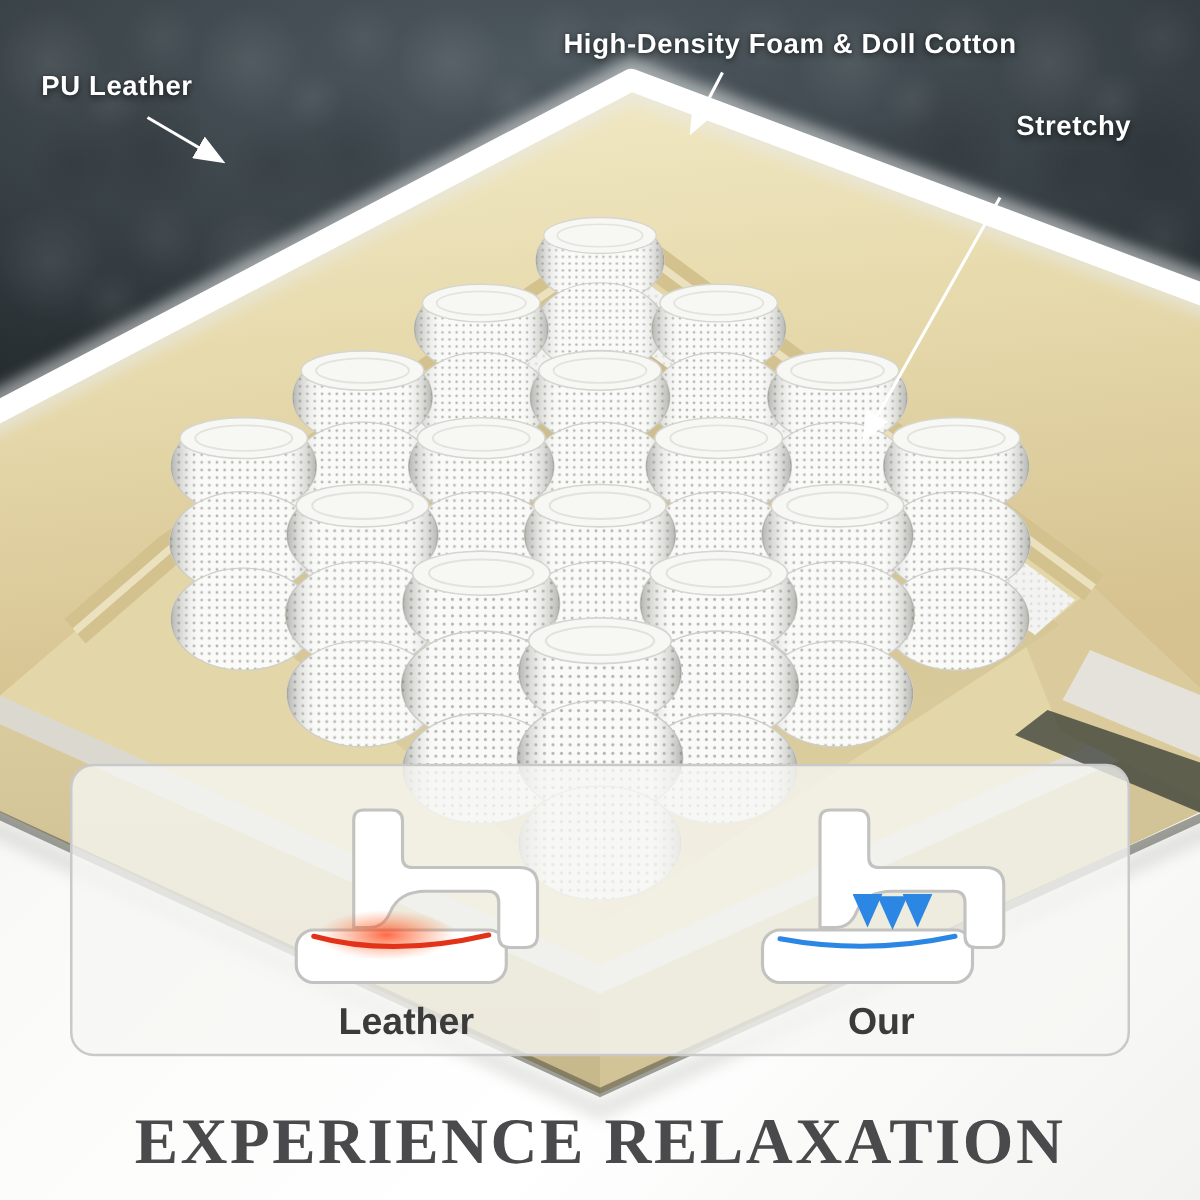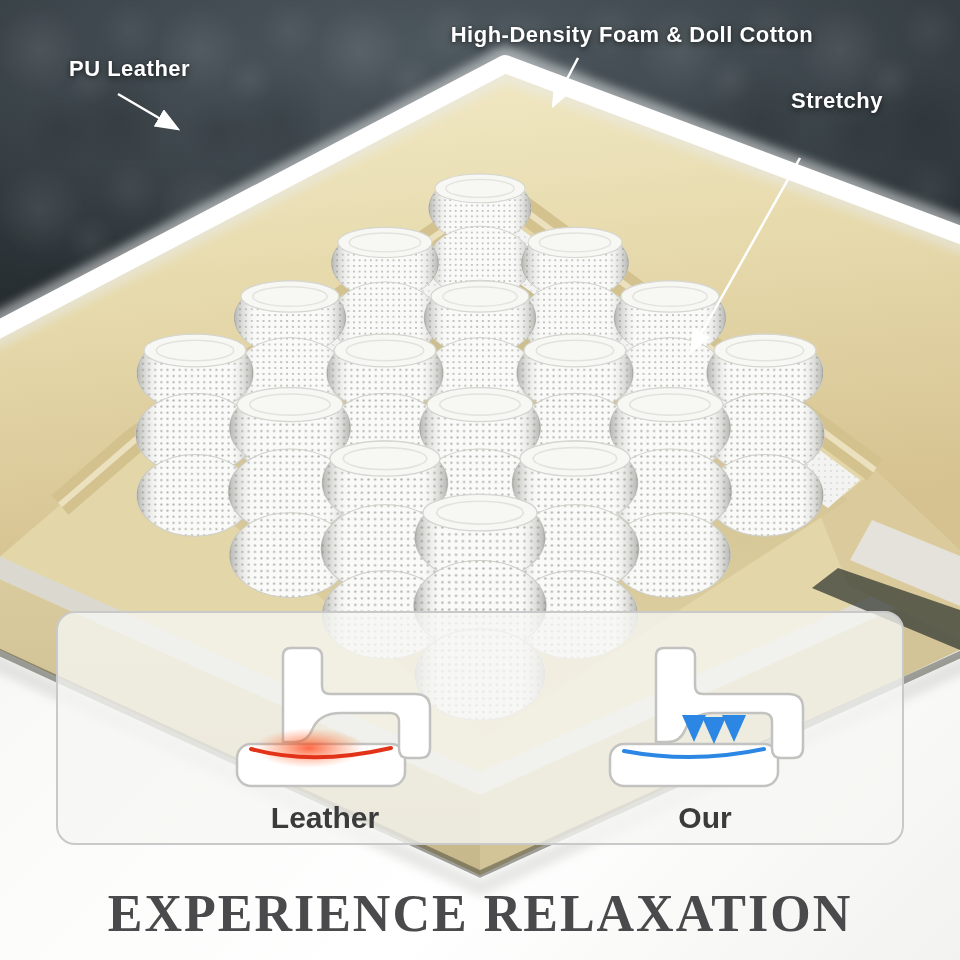--- a/index.html
+++ b/index.html
@@ -6,23 +6,23 @@
   .stage{
     position:relative;width:960px;height:960px;overflow:hidden;
     background:linear-gradient(150deg,#ececea 0%,#fafaf9 40%,#ffffff 68%,#f2f2f0 100%);
     font-family:"Liberation Sans",sans-serif;
   }
   svg.scene{position:absolute;left:0;top:0;width:960px;height:960px;}
   .callout{
     position:absolute;color:#ffffff;font-weight:bold;font-size:22px;letter-spacing:.5px;
     text-shadow:0 2px 6px rgba(0,0,0,.55),0 0 2px rgba(0,0,0,.35);white-space:nowrap;
   }
-  .callout.pu{left:33px;top:56px;margin-left:36px;}
+  .callout.pu{left:33px;top:56px;}
   .callout.foam{left:632px;top:22px;transform:translateX(-50%);}
-  .callout.spring{left:837px;top:82px;transform:translateX(-50%);text-align:center;line-height:37px;}
+  .callout.spring{left:859px;top:82px;transform:translateX(-50%);text-align:center;line-height:37px;}
   .cmp-label{
     position:absolute;color:#3b3b3b;font-weight:bold;font-size:30px;white-space:nowrap;
     transform:translateX(-50%);
   }
   .cmp-label.normal{left:325px;top:801px;}
   .cmp-label.our{left:705px;top:801px;}
   .title{
     position:absolute;left:0;top:884px;width:100%;text-align:center;
     font-family:"Liberation Serif",serif;font-weight:bold;font-size:52px;
     color:#4a4a4c;letter-spacing:2px;

